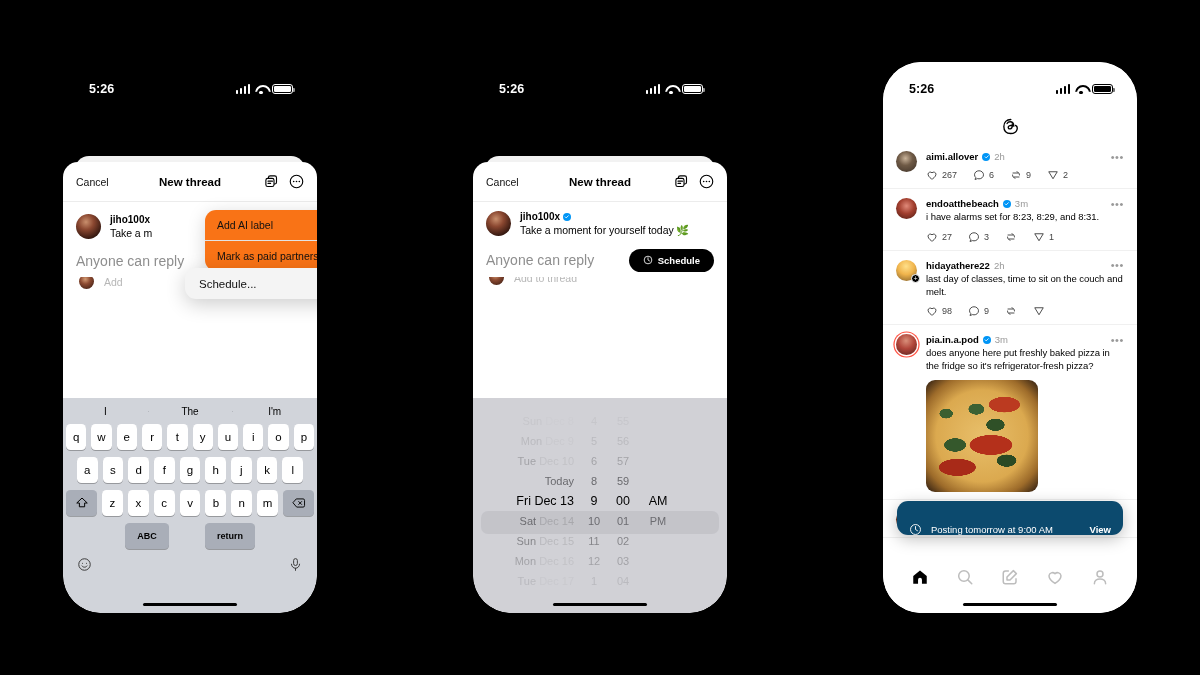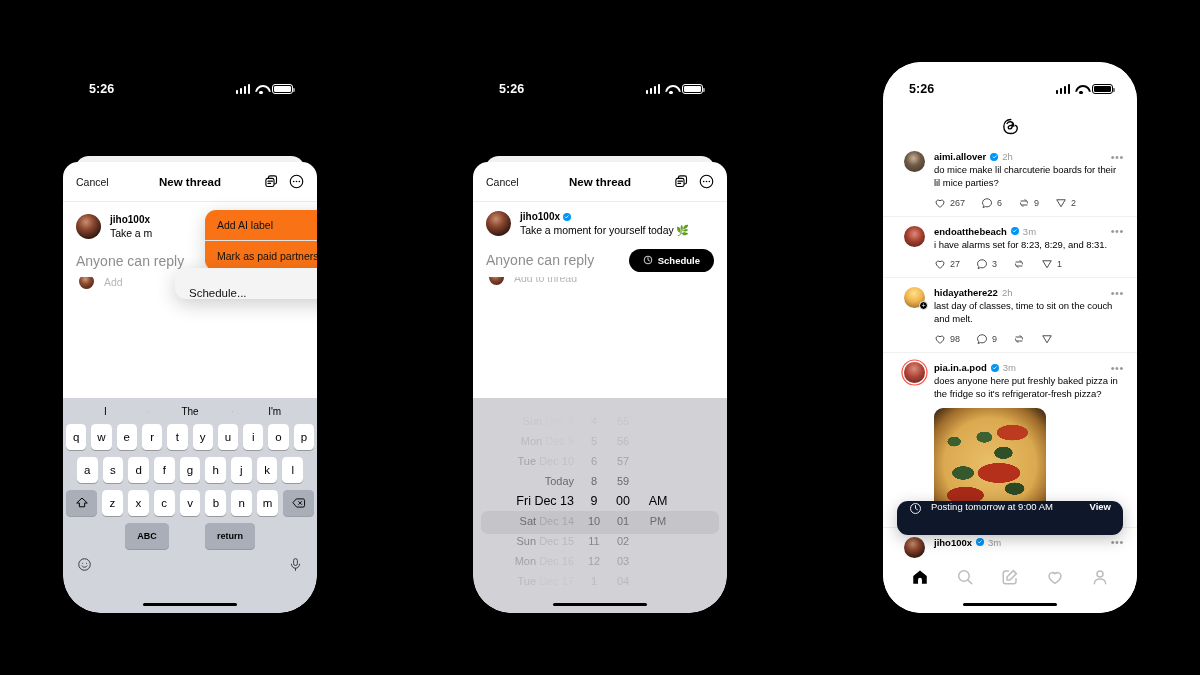--- a/index.html
+++ b/index.html
@@ -111,24 +111,24 @@
   
   .ctxmenu {
     position:absolute; left: 142px; top: 148px; width: 182px;
     background: #f97316; border-radius: 11px;
     box-shadow: 0 4px 18px rgba(0,0,0,.17);
     overflow:hidden; z-index: 9;
   }
   .ctxitem { padding: 9px 12px; font-size: 10.5px; color:#111; }
   .ctxitem + .ctxitem { border-top: 1px solid #e3e3e3; }
   .ctxhl {
-    position:absolute; left: 112px; top: 206px; width: 212px; height: 31px;
+    position:absolute; left: 122px; top: 206px; width: 212px; height: 31px;
     background: #f4f4f4; border-radius: 11px;
     box-shadow: 0 5px 20px rgba(0,0,0,.2);
-    display:flex; align-items:flex-end; padding: 0 14px; z-index: 10;
+    display:flex; align-items:center; padding: 0 14px; z-index: 10;
   }
   .ctxhl .lbl { font-size: 11.5px; color:#111; }
 
   
   .keyboard { position:absolute; left:0; right:0; bottom:0; top: 336px; background:#d1d4da; }
   .suggest { height: 26px; display:flex; align-items:center; }
   .suggest div { flex:1; text-align:center; font-size: 10px; color:#000; position:relative; }
   .suggest div + div::before{ content:""; position:absolute; left:0; top:5px; bottom:5px; width:1px; background:#b6b9bf; }
   .krow { display:flex; justify-content:center; gap: 5px; margin-bottom: 7px; padding: 0 3px; }
   .key {
@@ -163,21 +163,21 @@
     position:absolute; left: 8px; right: 8px; height: 23px;
     background: rgba(120,120,128,.14); border-radius: 7px;
   }
   .dimA { opacity:.72 } .dimB { opacity:.45 } .dimC { opacity:.22 } .dimD { opacity:.1 }
   .p-gray { color:#b0b0b4; }
 
   
   .feed { position:absolute; inset:0; background:#fff; }
   .logo-wrap { height: 38px; display:flex; align-items:center; justify-content:center; padding-top: 6px;}
   .logo { width: 19px; height: 19px; }
-  .post { padding: 9px 13px 7px 21px; border-bottom: 1px solid #f0f0f0; display:flex; gap: 9px; }
+  .post { padding: 9px 13px 7px 13px; border-bottom: 1px solid #f0f0f0; display:flex; gap: 9px; }
   .pav { width: 21px; height: 21px; border-radius:50%; flex:none; position:relative; }
   .pav.a1 { background: radial-gradient(circle at 45% 35%, #c9b39a 0%, #6f5a46 40%, #3b3027 100%); }
   .pav.a2 { background: radial-gradient(circle at 50% 38%, #e08a7a 0%, #a33f2f 45%, #4a1a12 100%); }
   .pav.a3 { background: radial-gradient(circle at 48% 30%, #ffe08a 0%, #f0b44c 45%, #7a5a28 100%); }
   .pav.a4 { background: radial-gradient(circle at 48% 32%, #d98f7a 0%, #b0453a 45%, #51201c 100%);
             box-shadow: 0 0 0 1.4px #fff, 0 0 0 2.6px #ff4f3f; }
   .pav.a5 { background: radial-gradient(circle at 42% 32%, #c98f6d 0%, #8a4730 34%, #3a1b12 72%); }
   .plus {
     position:absolute; right:-3px; bottom:-2px; width: 9px; height: 9px; border-radius:50%;
     background:#000; border: 1.3px solid #fff; display:flex; align-items:center; justify-content:center;
@@ -204,21 +204,21 @@
     overflow:hidden;
   }
   .pactions { display:flex; align-items:center; gap: 16px; margin-top: 7px; }
   .pact { display:flex; align-items:center; gap: 4px; color:#444; }
   .pact .ico { width: 12px; height: 12px; }
   .pact span { font-size: 9px; color:#444; }
 
   
   .toast {
     position:absolute; left: 14px; right: 14px; bottom: 78px; height: 34px;
-    background:#0f172a; border-radius: 11px; display:flex; align-items:flex-start;
+    background:#0c4a6e; border-radius: 11px; display:flex; align-items:flex-end;
     padding: 0 12px; z-index: 20; box-shadow: 0 4px 16px rgba(0,0,0,.25);
   }
   .toast .ico { width: 13px; height: 13px; color:#fff; flex:none; }
   .toast .msg { font-size: 9.5px; color:#fff; margin-left: 9px; }
   .toast .view { margin-left:auto; font-size: 9.5px; font-weight:700; color:#fff; }
 
   .tabbar {
     position:absolute; left:0; right:0; bottom: 0; height: 54px; background:#fff;
     display:flex; align-items:flex-start; justify-content:space-around; padding: 9px 14px 0 14px;
   }
@@ -633,21 +633,20 @@
                   <div class="phead">
                     <span class="n">aimi.allover</span>
                     <span class="verified">
                       <svg viewBox="0 0 24 24" fill="none" stroke="#fff" stroke-width="3.6" stroke-linecap="round" stroke-linejoin="round">
                         <path d="M5 12.5l4.5 4.5L19 7.5"></path>
                       </svg>
                     </span>
                     <span class="t">2h</span>
                     <span class="dots">•••</span>
                   </div>
-                  <div class="ptext">do mice make lil charcuterie boards for their lil mice parties?</div>
                   <div class="pactions">
                     <div class="pact">
                       <span class="ico"><svg viewBox="0 0 24 24" fill="none" stroke="currentColor" stroke-width="1.9" stroke-linejoin="round">
                           <path d="M12 20.5s-8-4.9-8-10.2A4.7 4.7 0 0112 7.6a4.7 4.7 0 018 2.7c0 5.3-8 10.2-8 10.2z"></path>
                         </svg></span>
                       <span>267</span>
                     </div>
                     <div class="pact">
                       <span class="ico"><svg viewBox="0 0 24 24" fill="none" stroke="currentColor" stroke-width="1.9" stroke-linejoin="round">
                           <path d="M21 11.6c0 4.5-4 8.1-9 8.1-1 0-2-.2-2.9-.5L4 21l1.5-4A7.7 7.7 0 013 11.6C3 7.1 7 3.5 12 3.5s9 3.6 9 8.1z"></path>

